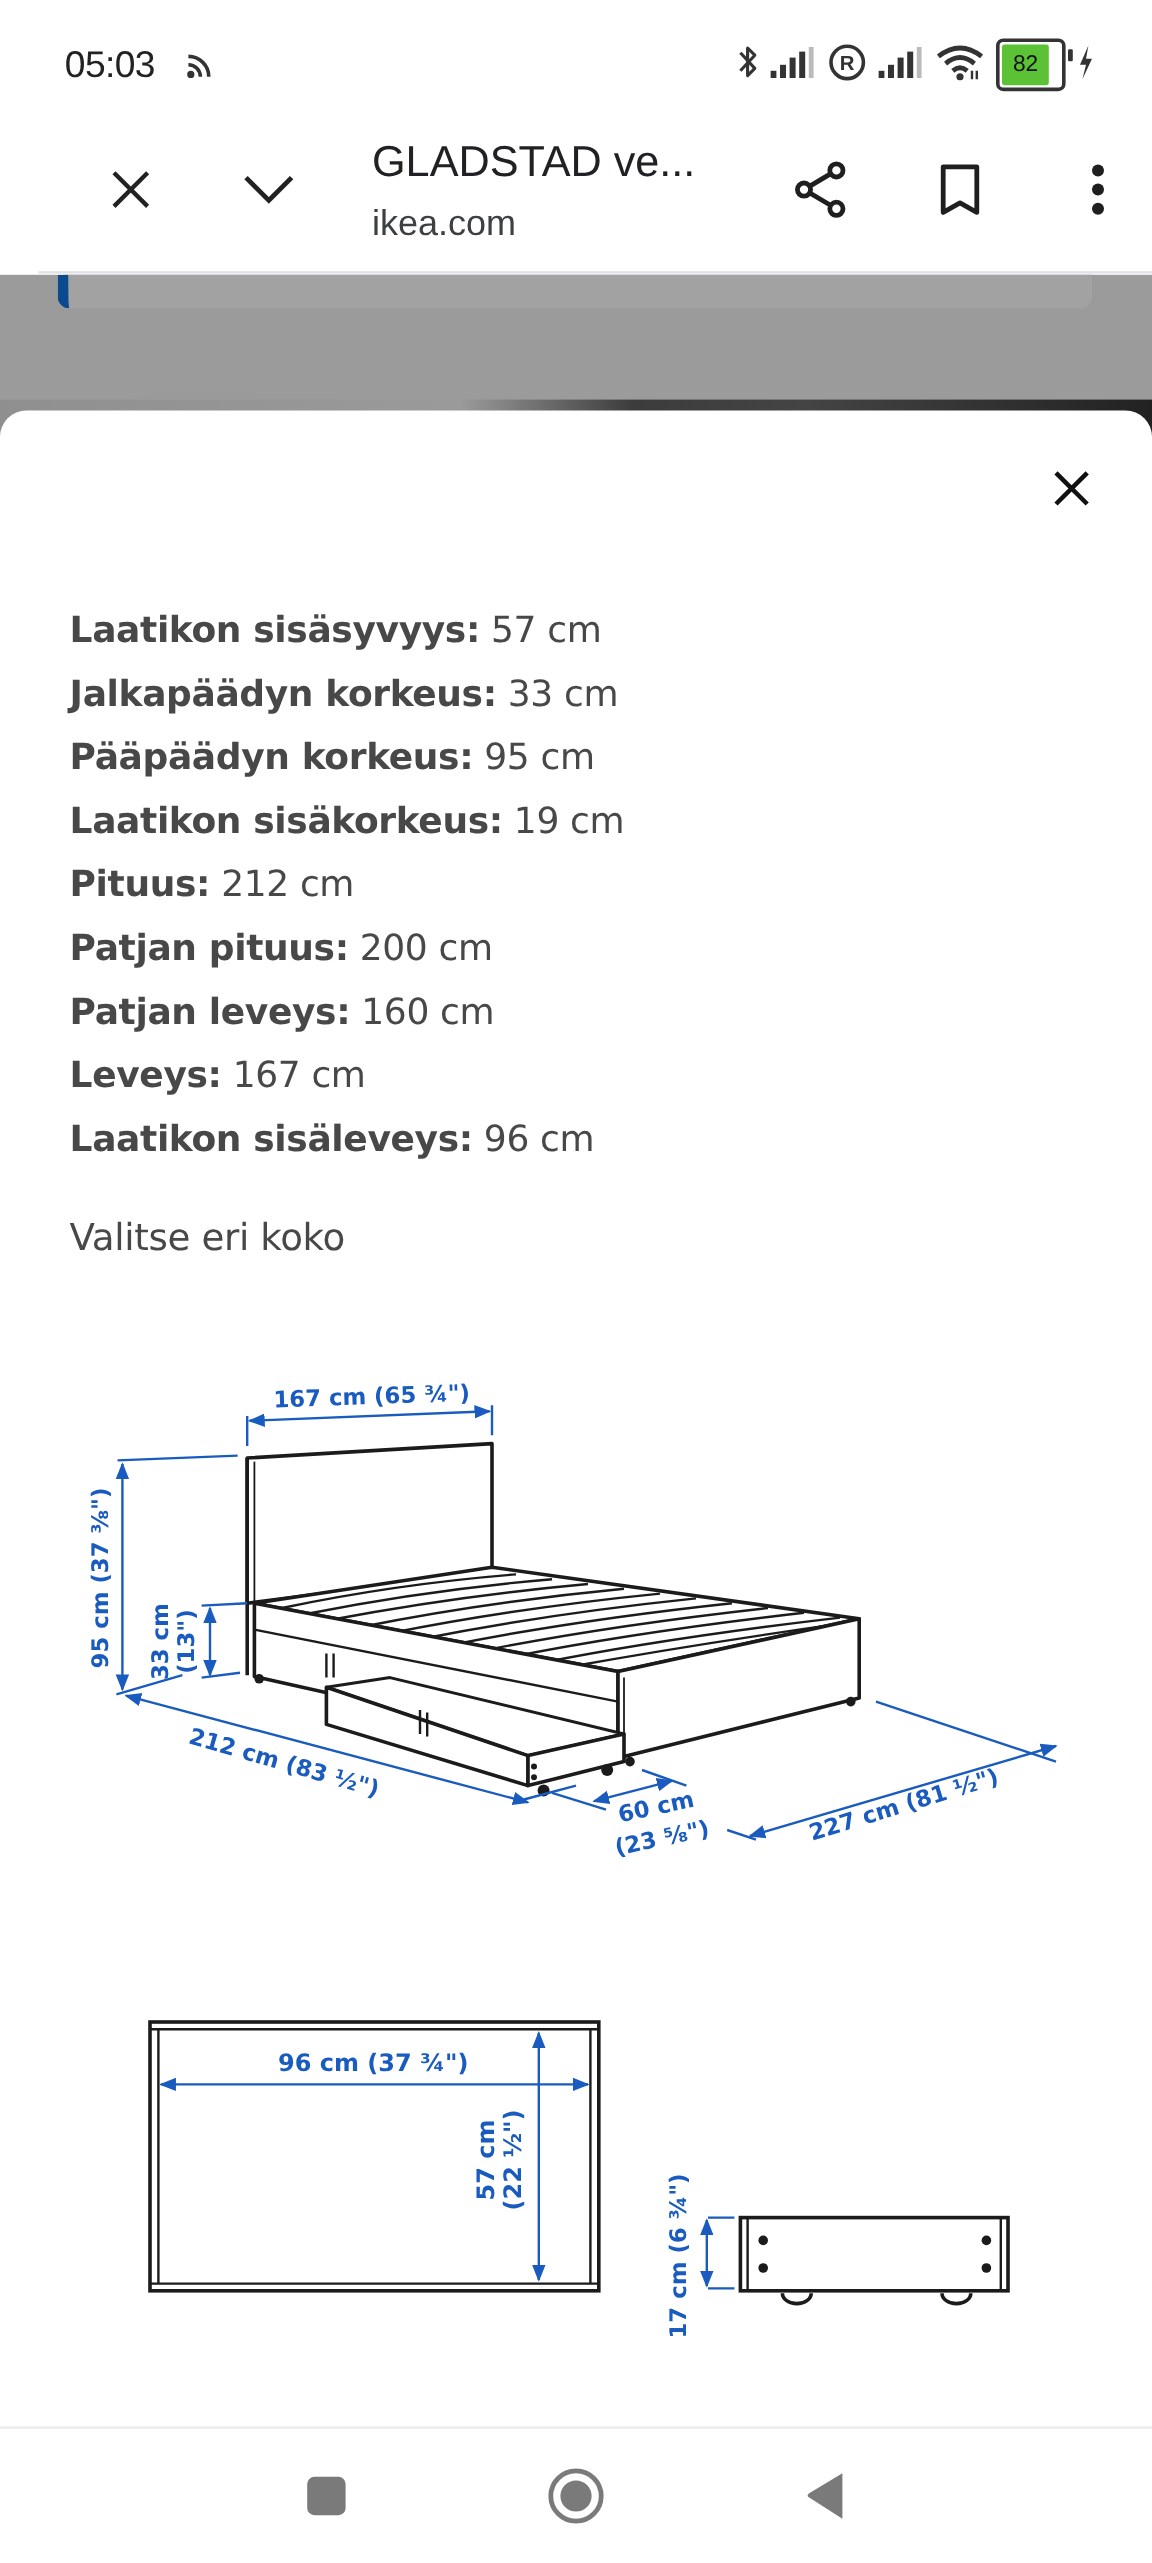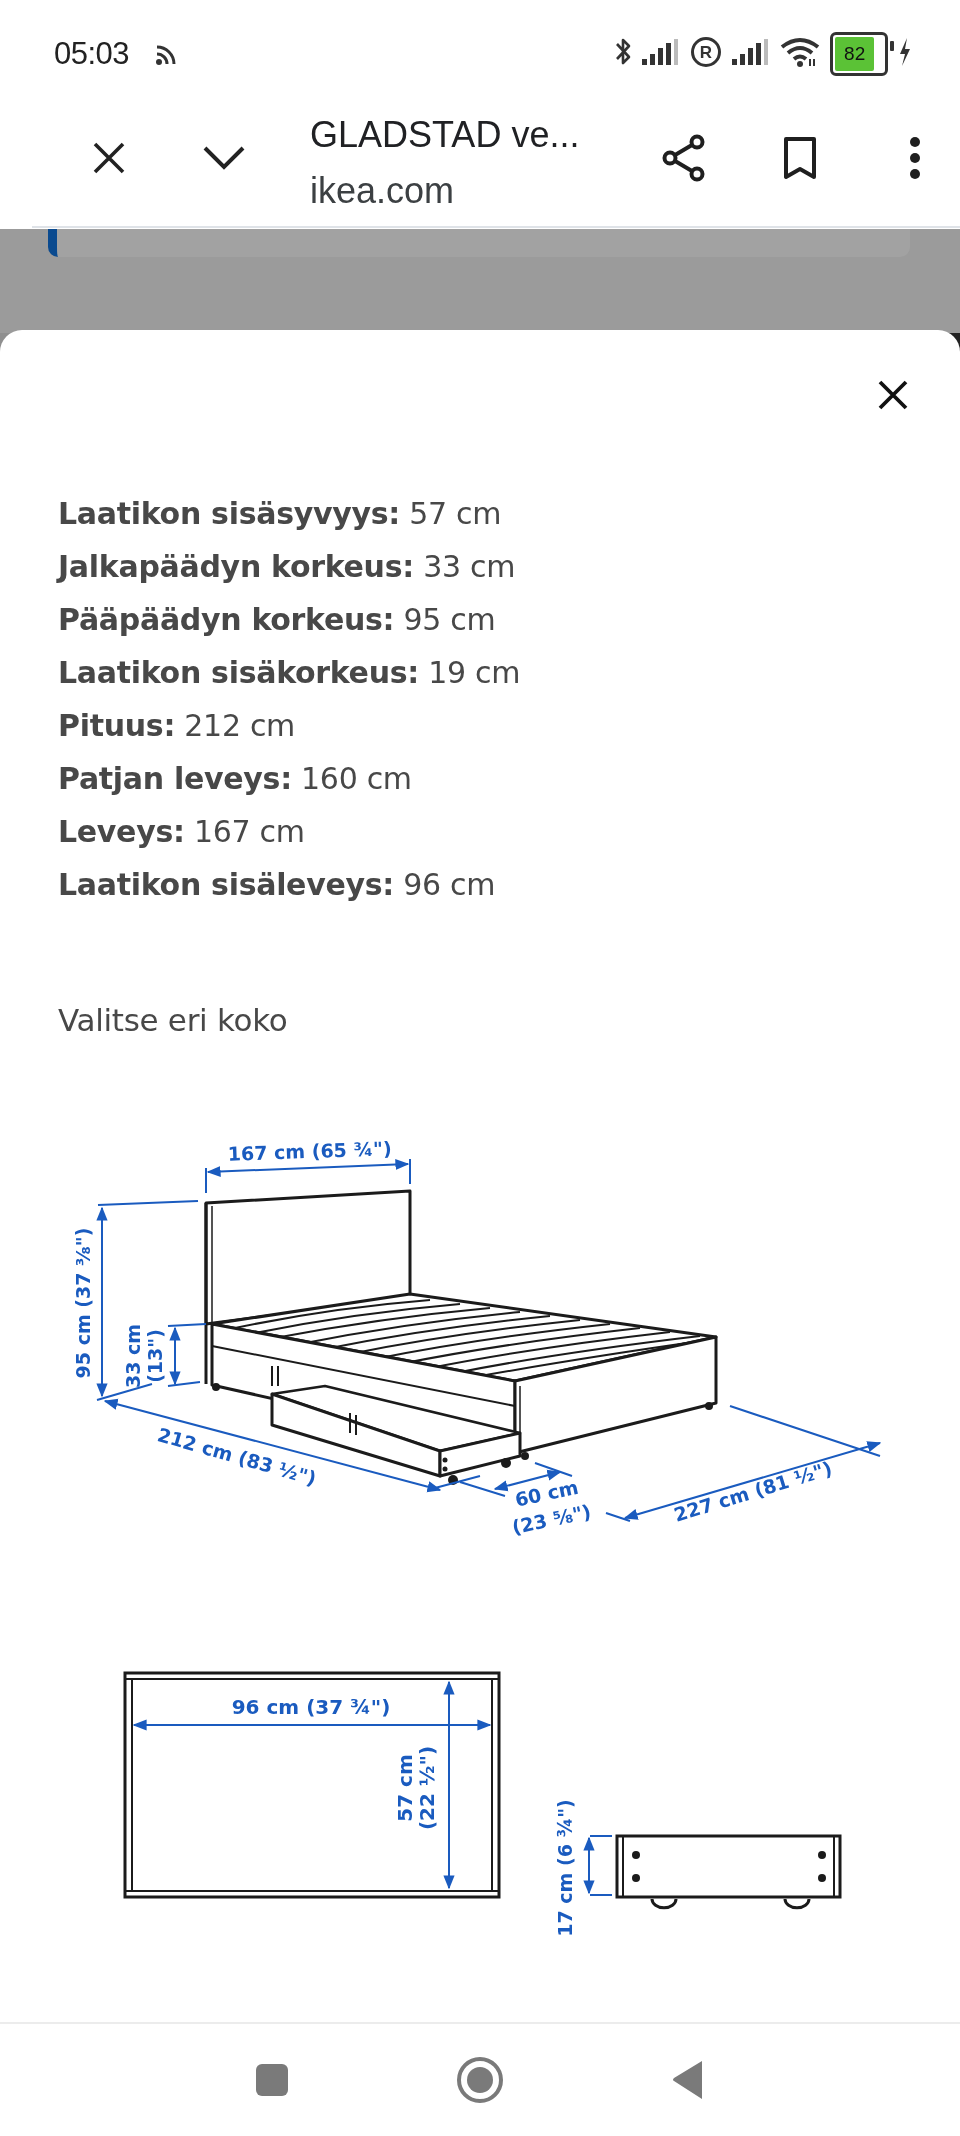--- a/index.html
+++ b/index.html
@@ -12,29 +12,29 @@
   .status-cast { position: absolute; left: 155px; top: 44px; width: 22px; height: 22px; }
   .status-icons { position: absolute; right: 48px; top: 34px; height: 40px; display: flex; align-items: center; gap: 10px; }
   .battery { position: relative; width: 58px; height: 44px; border: 3px solid #333; border-radius: 6px; padding: 2px; }
   .battery-fill { width: 82%; height: 100%; background: #5bc236; border-radius: 2px; display: flex; align-items: center; justify-content: center; font-family: "Liberation Sans", sans-serif; font-size: 19px; color: #111; }
   .battery-nub { position: absolute; right: -9px; top: 6px; width: 4px; height: 10px; background: #333; border-radius: 1px; }
 
   
   .toolbar { position: absolute; left: 0; top: 100px; width: 960px; height: 128px; background: #fff; border-bottom: 2px solid #dfe3e8; margin-left: 32px; }
   .tb-btn { position: absolute; display: flex; align-items: center; justify-content: center; width: 72px; height: 72px; top: 24px; }
   .tb-title { position: absolute; left: 278px; top: 14px; font-family: "Liberation Sans", sans-serif; font-size: 36px; color: #202124; white-space: nowrap; }
-  .tb-url { position: absolute; left: 278px; top: 70px; font-family: "Liberation Sans", sans-serif; font-size: 36px; color: #3c4043; }
+  .tb-url { position: absolute; left: 278px; top: 70px; font-family: "Liberation Sans", sans-serif; font-size: 30px; color: #3c4043; }
 
   
   .backdrop { position: absolute; left: 0; top: 229px; width: 960px; height: 140px; background: #9b9b9b; }
   .backdrop-card { position: absolute; left: 48px; top: 0; width: 862px; height: 28px; background: #a2a2a2; border-radius: 0 0 10px 10px; border-left: 9px solid #0a4a8f; }
   .backdrop-photo { position: absolute; left: 0; top: 104px; width: 960px; height: 36px; background: linear-gradient(90deg, #8f8f8f 0%, #9a9a9a 40%, #3c3c3c 55%, #444 70%, #222 100%); }
 
   
-  .sheet { position: absolute; left: 0; top: 330px; width: 960px; height: 1680px; background: #fff; border-radius: 22px 22px 0 0; }
+  .sheet { position: absolute; left: 0; top: 342px; width: 960px; height: 1680px; background: #fff; border-radius: 22px 22px 0 0; }
   .sheet-close { position: absolute; left: 862px; top: 36px; width: 62px; height: 62px; display: flex; align-items: center; justify-content: center; }
 
   .spec-list { position: absolute; left: 58px; top: 160px; width: 860px; }
   .spec-row { height: 53px; font-family: "DejaVu Sans", sans-serif; font-size: 30px; color: #484848; line-height: 48px; white-space: nowrap; letter-spacing: -0.3px; }
   .spec-label { font-weight: bold; color: #484848; }
   .spec-value { color: #484848; }
 
   .size-link { position: absolute; left: 58px; top: 672px; font-family: "DejaVu Sans", sans-serif; font-size: 31px; color: #484848; text-underline-offset: 5px; text-decoration-thickness: 3px; letter-spacing: -0.3px; }
 
   .diagram { position: absolute; left: 0; top: 780px; width: 960px; height: 1220px; }
@@ -166,20 +166,21 @@
         </svg>
     </span>
   </div>
 
   <div class="spec-list">
     <div class="spec-row"><span class="spec-label">Laatikon sisäsyvyys:</span><span class="spec-value"> 57 cm</span></div>
     <div class="spec-row"><span class="spec-label">Jalkapäädyn korkeus:</span><span class="spec-value"> 33 cm</span></div>
     <div class="spec-row"><span class="spec-label">Pääpäädyn korkeus:</span><span class="spec-value"> 95 cm</span></div>
     <div class="spec-row"><span class="spec-label">Laatikon sisäkorkeus:</span><span class="spec-value"> 19 cm</span></div>
     <div class="spec-row"><span class="spec-label">Pituus:</span><span class="spec-value"> 212 cm</span></div>
+    <div class="spec-row"><span class="spec-label">Patjan pituus:</span><span class="spec-value"> 200 cm</span></div>
     <div class="spec-row"><span class="spec-label">Patjan leveys:</span><span class="spec-value"> 160 cm</span></div>
     <div class="spec-row"><span class="spec-label">Leveys:</span><span class="spec-value"> 167 cm</span></div>
     <div class="spec-row"><span class="spec-label">Laatikon sisäleveys:</span><span class="spec-value"> 96 cm</span></div>
   </div>
 
   <a class="size-link">Valitse eri koko</a>
 
   <div class="diagram" style="top:0; height:1680px;">
     <svg width="960" height="1680" viewBox="0 342 960 1680">
       <defs>

